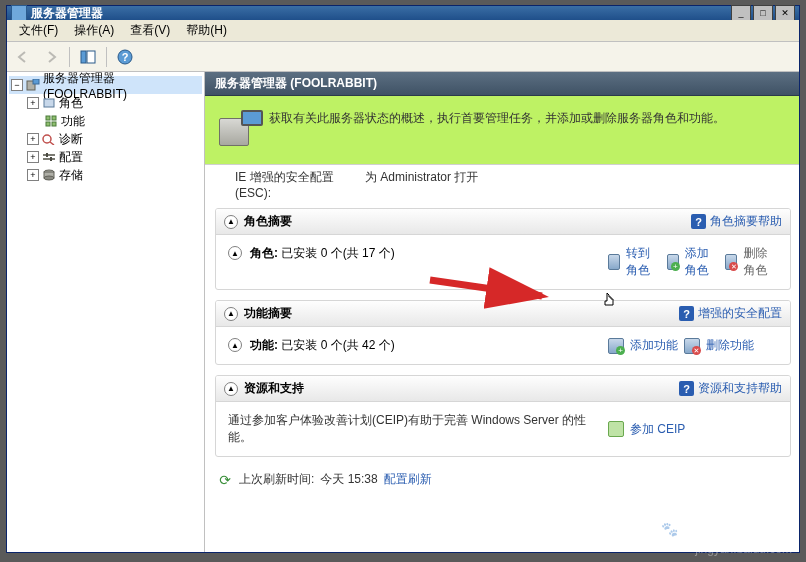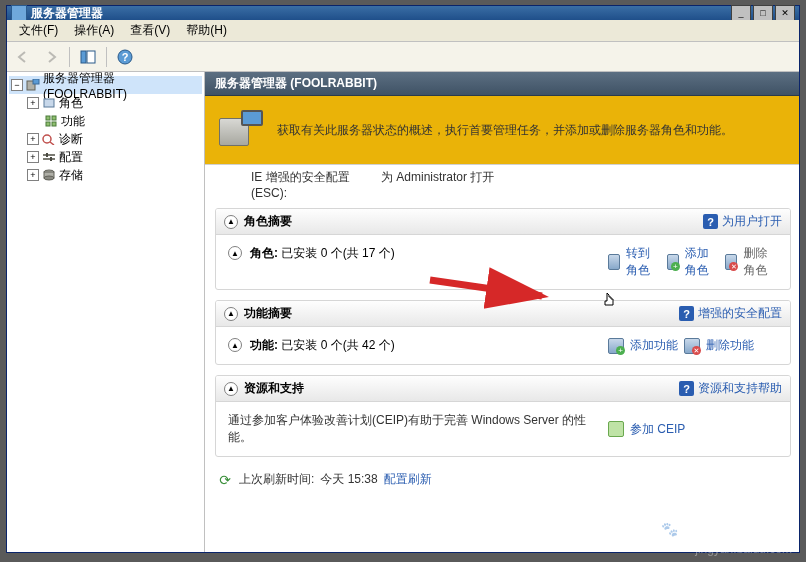--- a/index.html
+++ b/index.html
@@ -19,31 +19,31 @@
 .body { flex: 1; display: flex; background: #fff; overflow: hidden; }
 .tree { width: 198px; border-right: 1px solid #c0c0c0; background: #fff; font-size: 12px; padding: 4px 2px; overflow: auto; }
 .trow { display: flex; align-items: center; height: 18px; padding-left: 2px; cursor: pointer; gap: 2px; }
 .trow.root { background: #cfe4fa; }
 .trow .exp { width: 12px; height: 12px; border: 1px solid #808080; display: flex; align-items: center; justify-content: center; font-size: 9px; line-height: 1; background: #fff; }
 .trow .noexp { width: 14px; }
 .trow .nicon { width: 16px; height: 14px; display: flex; align-items: center; justify-content: center; }
 .trow.child { padding-left: 18px; }
 .content { flex: 1; display: flex; flex-direction: column; overflow: hidden; position: relative; }
 .chead { height: 24px; background: linear-gradient(#5c6f82,#3f5265); color: #fff; font-size: 12px; font-weight: bold; display: flex; align-items: center; padding: 0 10px; border-bottom: 1px solid #2b3b4a; }
-.cbanner { display: flex; align-items: center; padding: 14px 12px; border-bottom: 1px solid #d0d0d0; background: #eab308; gap: 14px; }
+.cbanner { display: flex; padding: 14px 12px; border-bottom: 1px solid #d0d0d0; background: #bef264; gap: 6px; }
 .srvicon { width: 46px; height: 40px; position: relative; }
 .srvicon .box { position: absolute; left: 2px; top: 8px; width: 30px; height: 28px; background: linear-gradient(#d8d8d4,#a8a8a0); border: 1px solid #707068; border-radius: 2px; }
 .srvicon .mon { position: absolute; right: 0; top: 0; width: 22px; height: 16px; background: #5b9bd5; border: 2px solid #555; border-radius: 2px; }
 .cbanner .btxt { font-size: 12px; flex: 1; color: #333; }
 .scroll { flex: 1; overflow-y: auto; background: #fff; padding: 2px 8px 6px 10px; position: relative; }
 .scroll::-webkit-scrollbar { width: 17px; }
 .scroll::-webkit-scrollbar-track { background: #f0f0f0; border-left: 1px solid #d0d0d0; }
 .scroll::-webkit-scrollbar-thumb { background: #c8c8c8; border: 1px solid #909090; }
 .snip { font-size: 12px; display: flex; gap: 10px; padding: 2px 4px 8px 20px; color: #333; }
-.snip .col1 { width: 120px; margin-left: 16px; }
+.snip .col1 { width: 120px; }
 .panel { border: 1px solid #d6d6d6; margin-bottom: 10px; background: #fff; border-radius: 3px; overflow: hidden; }
 .phead { height: 26px; background: linear-gradient(#fefefe,#e8e8e8); display: flex; align-items: center; font-size: 12px; font-weight: bold; padding: 0 8px; gap: 6px; border-bottom: 1px solid #d6d6d6; }
 .phead .coll { width: 14px; height: 14px; border: 1px solid #808080; border-radius: 7px; display: flex; align-items: center; justify-content: center; font-size: 8px; background: #fff; cursor: pointer; }
 .phead .ptitle { flex: 1; }
 .phelp { display: flex; align-items: center; gap: 4px; color: #2a5db0; font-weight: normal; cursor: pointer; font-size: 12px; }
 .hicon { width: 15px; height: 15px; background: #2a5db0; color: #fff; font-size: 11px; font-weight: bold; display: flex; align-items: center; justify-content: center; border-radius: 2px; }
 .pbody { display: flex; padding: 10px 12px; font-size: 12px; }
 .pleft { flex: 1; display: flex; gap: 8px; align-items: flex-start; }
 .pleft .coll2 { width: 14px; height: 14px; border: 1px solid #808080; border-radius: 7px; display: flex; align-items: center; justify-content: center; font-size: 8px; background: #fff; cursor: pointer; margin-top: 1px; }
 .pright { width: 170px; display: flex; flex-direction: row; gap: 6px; }
@@ -204,21 +204,21 @@
             <div>为 Administrator 打开</div>
           </div>
         </div>
 
         <div class="panel">
           <div class="phead">
             <div class="coll">▲</div>
             <div class="ptitle">角色摘要</div>
             <div class="phelp">
               <div class="hicon">?</div>
-              <span>为用户打开</span>
+              <span>角色摘要帮助</span>
             </div>
           </div>
           <div class="pbody">
             <div class="pleft">
               <div class="coll2">▲</div>
               <div>
                 <b>角色:</b>
                 <span>已安装 0 个(共 17 个)</span>
               </div>
             </div>

